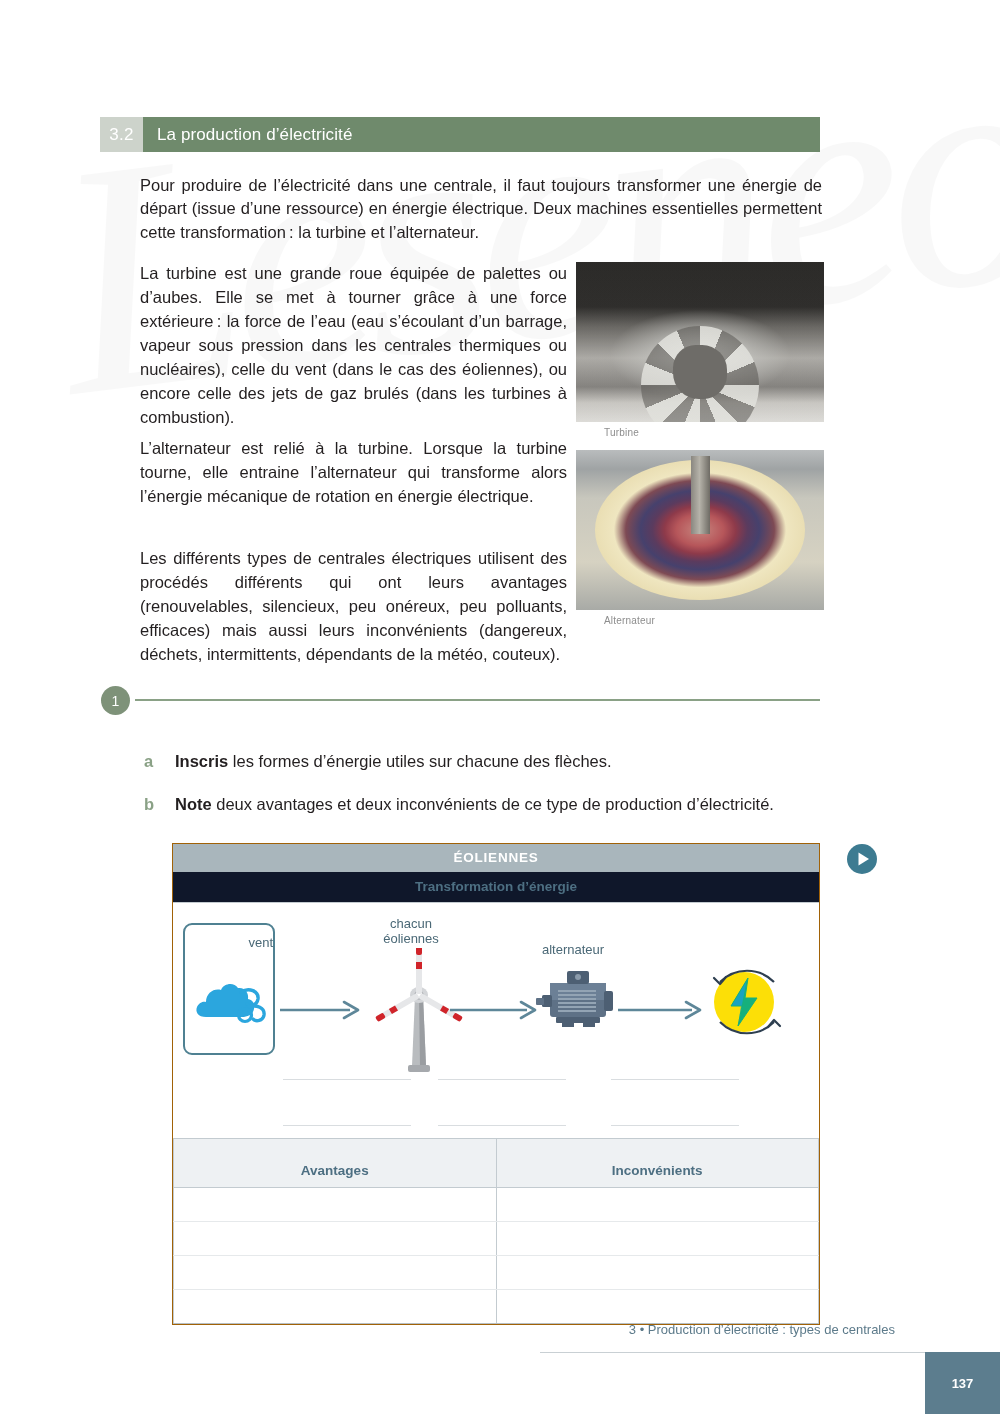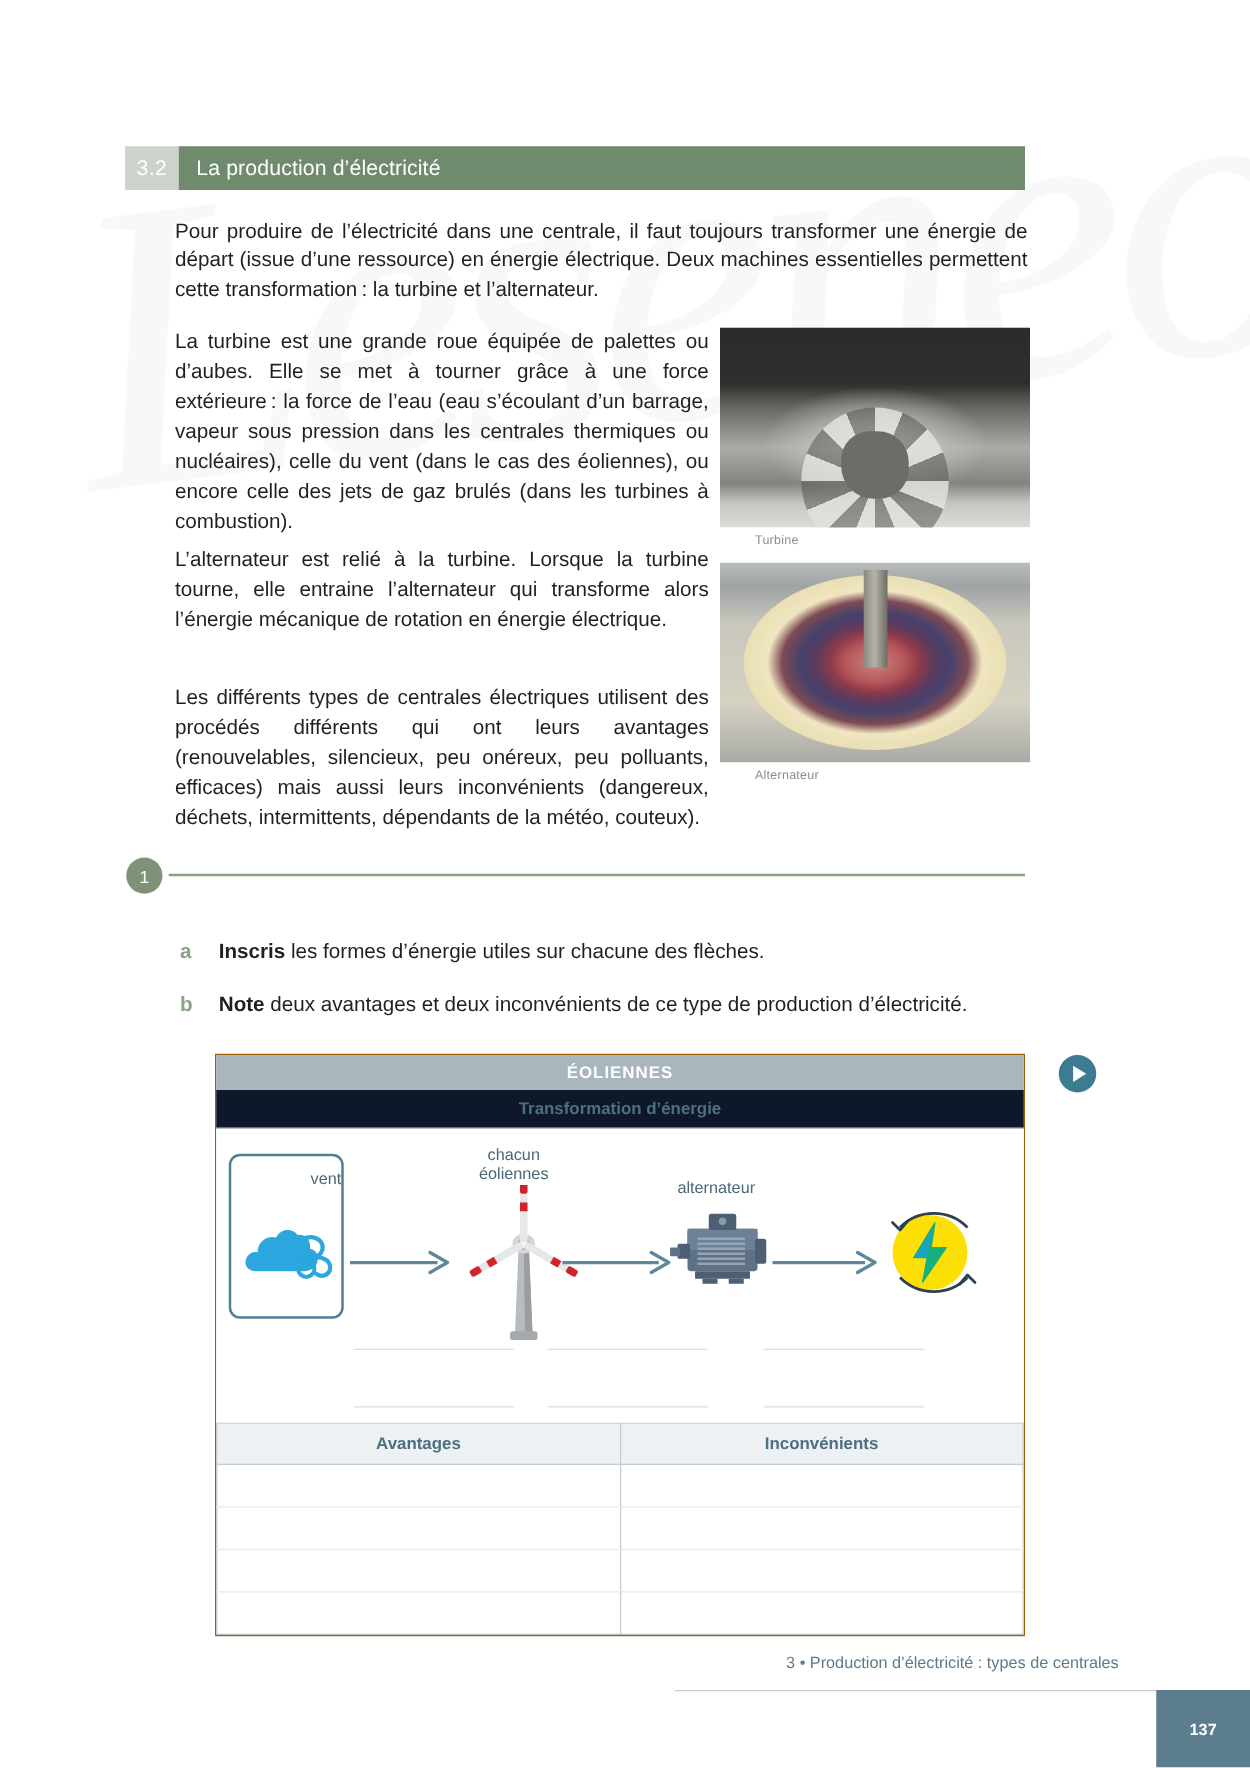--- a/index.html
+++ b/index.html
@@ -312,21 +312,21 @@
   .diagram-table {
     width: 100%;
     border-collapse: collapse;
     table-layout: fixed;
   }
   .diagram-table th {
     background: #eef1f3;
     color: #4d6f82;
     font-size: 13.5px;
     font-weight: bold;
-    padding: 8px 0 9px;
+    padding: 24px 0 9px;
     border: 1px solid #c3cbd0;
   }
   .diagram-table td {
     height: 31px;
     border-left: 1px solid #c3cbd0;
     border-right: 1px solid #c3cbd0;
     border-bottom: 1px solid #e6e9eb;
     background: #ffffff;
   }
   .diagram-table tr:last-child td { border-bottom: 1px solid #b6bfc4; }

